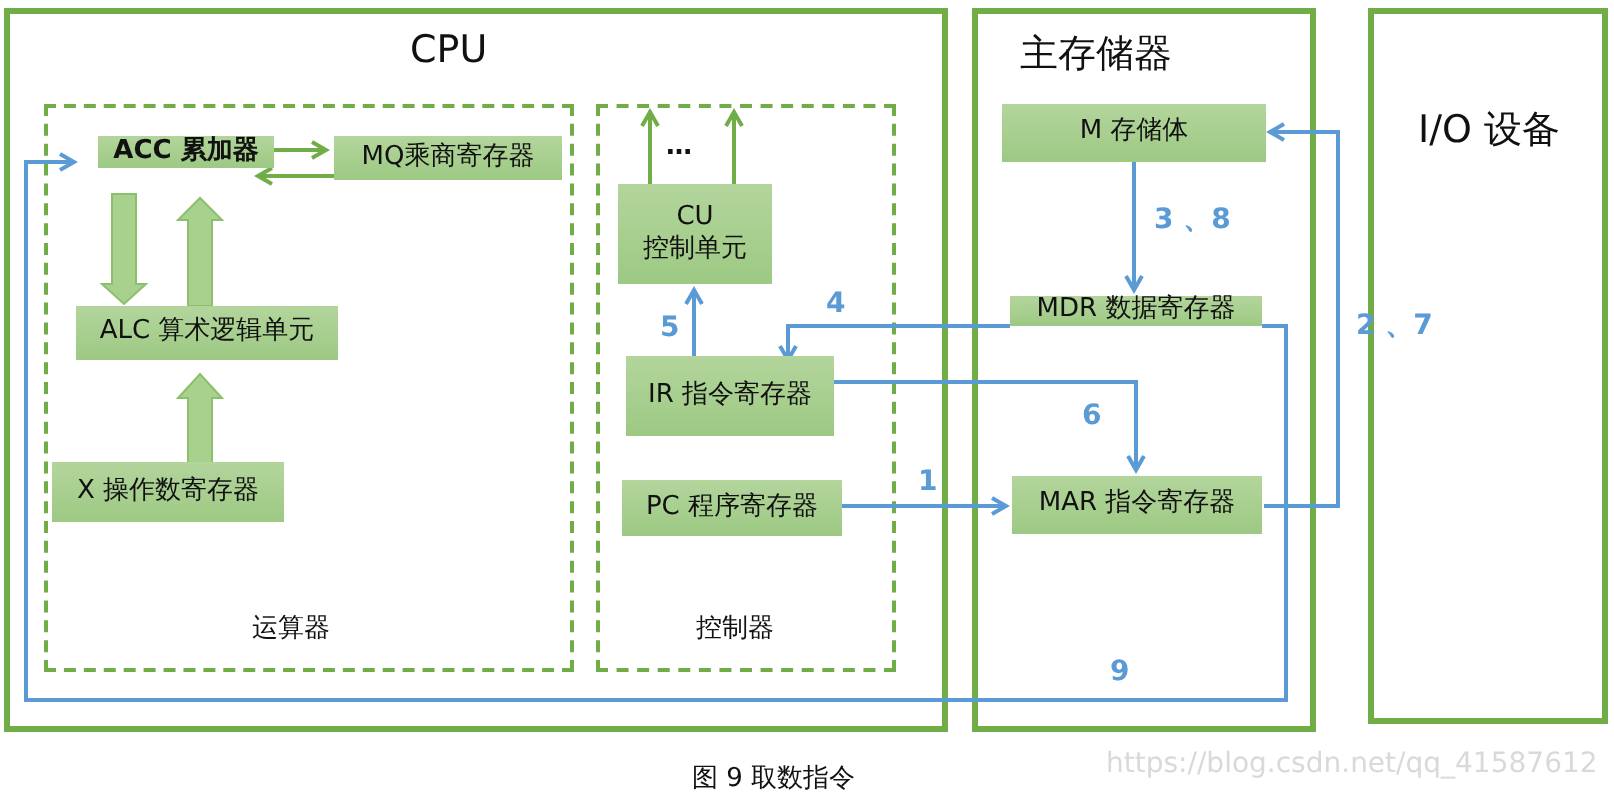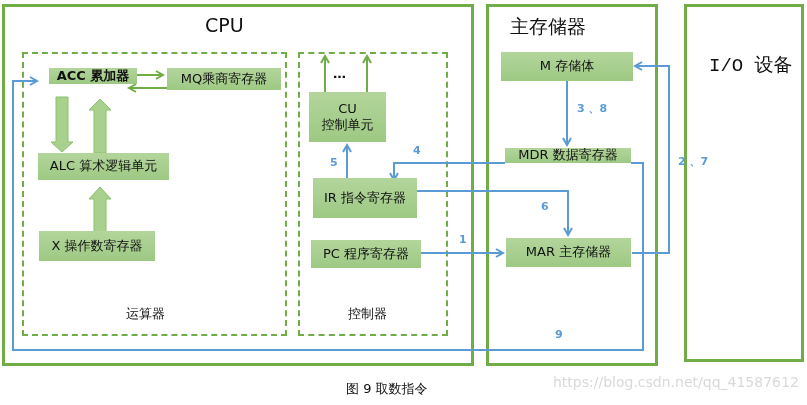--- a/index.html
+++ b/index.html
@@ -5,35 +5,35 @@
     html, body { margin: 0; padding: 0; background: #ffffff; }
     body { width: 807px; height: 405px; position: relative; overflow: hidden;
            font-family: "DejaVu Sans", "Liberation Sans", sans-serif; }
     .outer { position: absolute; border: 3px solid #70ad47; box-sizing: border-box; }
     .dashed { position: absolute; border: 2px dashed #70ad47; box-sizing: border-box; }
     .box { position: absolute; background: linear-gradient(to bottom, #b3d59c, #9dc983);
            color: #111; font-size: 13px; display: flex; align-items: center; justify-content: center;
            text-align: center; line-height: 1.25; box-sizing: border-box; white-space: nowrap; }
     .title { position: absolute; font-size: 19px; color: #111; }
     .sublabel { position: absolute; font-size: 13px; color: #111; }
-    .num { position: absolute; font-size: 11px; font-weight: bold; color: #5b9bd5; }
+    .num { position: absolute; font-size: 14px; font-weight: bold; color: #5b9bd5; }
     svg.lines { position: absolute; left: 0; top: 0; }
     .caption { position: absolute; left: 346px; top: 380px; font-size: 13px; color: #111; }
     .watermark { position: absolute; left: 553px; top: 374px; font-size: 14px; color: #d9d9d9; }
   </style>
 </head>
 <body>
 
 <div class="outer" style="left:2px; top:4px; width:472px; height:362px;"></div>
 <div class="outer" style="left:486px; top:4px; width:172px; height:362px;"></div>
 <div class="outer" style="left:684px; top:4px; width:120px; height:358px;"></div>
 
 <div class="title" style="left:205px; top:14px;">CPU</div>
 <div class="title" style="left:510px; top:14px;">主存储器</div>
-<div class="title" style="left:709px; top:52px;font-family:Liberation Mono, monospace;">I/O 设备</div>
+<div class="title" style="left:709px; top:52px;">I/O 设备</div>
 
 <div class="dashed" style="left:22px; top:52px; width:265px; height:284px;"></div>
 <div class="dashed" style="left:298px; top:52px; width:150px; height:284px;"></div>
 <div class="sublabel" style="left:126px; top:305px;">运算器</div>
 <div class="sublabel" style="left:348px; top:305px;">控制器</div>
 
 <svg class="lines" width="807" height="405">
   <defs>
     <marker id="ab" markerWidth="10" markerHeight="10" refX="8" refY="5" orient="auto" markerUnits="userSpaceOnUse">
       <path d="M1,1 L8,5 L1,9" fill="none" stroke="#5b9bd5" stroke-width="2"></path>
@@ -65,33 +65,33 @@
   <line x1="567" y1="81" x2="567" y2="145" stroke="#5b9bd5" stroke-width="2" marker-end="url(#ab)"></line>
 
   <polyline points="632,253 669,253 669,66 635,66" fill="none" stroke="#5b9bd5" stroke-width="2" marker-end="url(#ab)"></polyline>
 
   <polyline points="631,163 643,163 643,350 13,350 13,81 37,81" fill="none" stroke="#5b9bd5" stroke-width="2" marker-end="url(#ab)"></polyline>
 </svg>
 
 <div class="box" style="left:49px; top:68px; width:88px; height:16px;font-weight:bold;">ACC 累加器</div>
 <div class="box" style="left:167px; top:68px; width:114px; height:22px;">MQ乘商寄存器</div>
 <div class="box" style="left:38px; top:153px; width:131px; height:27px;">ALC 算术逻辑单元</div>
-<div class="box" style="left:39px; top:231px; width:116px; height:30px;">X 操作数寄存器</div>
+<div class="box" style="left:26px; top:231px; width:116px; height:30px;">X 操作数寄存器</div>
 
 <div class="box" style="left:309px; top:92px; width:77px; height:50px; flex-direction:column;">
   <span>CU</span>
   <span>控制单元</span>
 </div>
 <div class="sublabel" style="left:333px; top:66px; font-weight:bold;">…</div>
 <div class="box" style="left:313px; top:178px; width:104px; height:40px;">IR 指令寄存器</div>
 <div class="box" style="left:311px; top:240px; width:110px; height:28px;">PC 程序寄存器</div>
 
 <div class="box" style="left:501px; top:52px; width:132px; height:29px;">M 存储体</div>
 <div class="box" style="left:505px; top:148px; width:126px; height:15px;">MDR 数据寄存器</div>
-<div class="box" style="left:506px; top:238px; width:125px; height:29px;">MAR 主存储器</div>
+<div class="box" style="left:506px; top:238px; width:125px; height:29px;">MAR 指令寄存器</div>
 
 <div class="num" style="left:459px; top:233px;">1</div>
 <div class="num" style="left:678px; top:154px;">2 、7</div>
 <div class="num" style="left:577px; top:101px;">3 、8</div>
 <div class="num" style="left:413px; top:144px;">4</div>
 <div class="num" style="left:330px; top:156px;">5</div>
 <div class="num" style="left:541px; top:200px;">6</div>
 <div class="num" style="left:555px; top:328px;">9</div>
 
 <div class="caption">图 9  取数指令</div>

